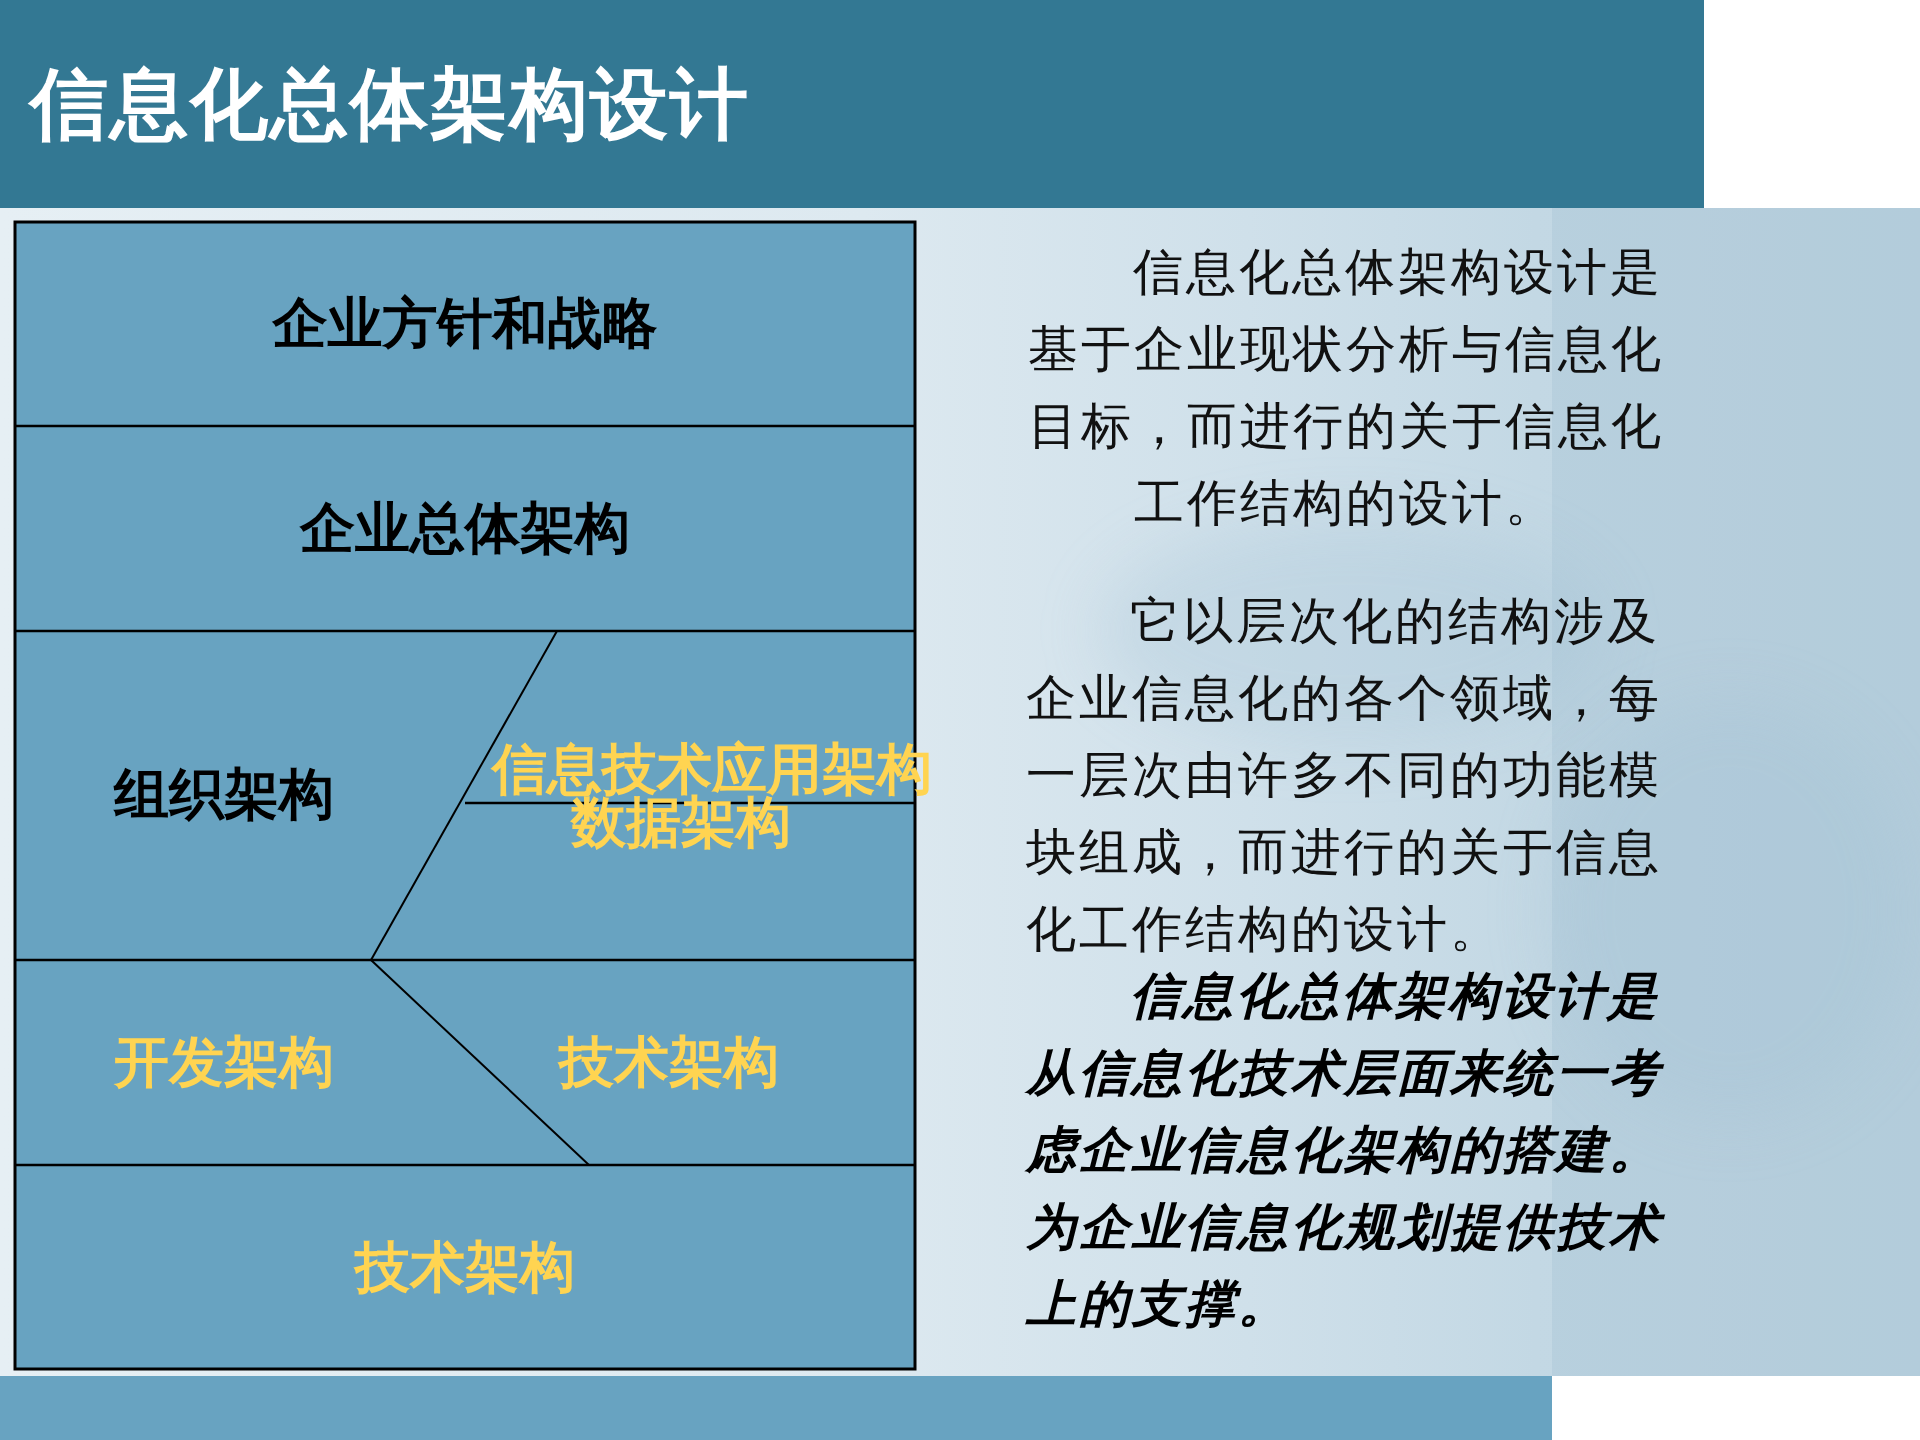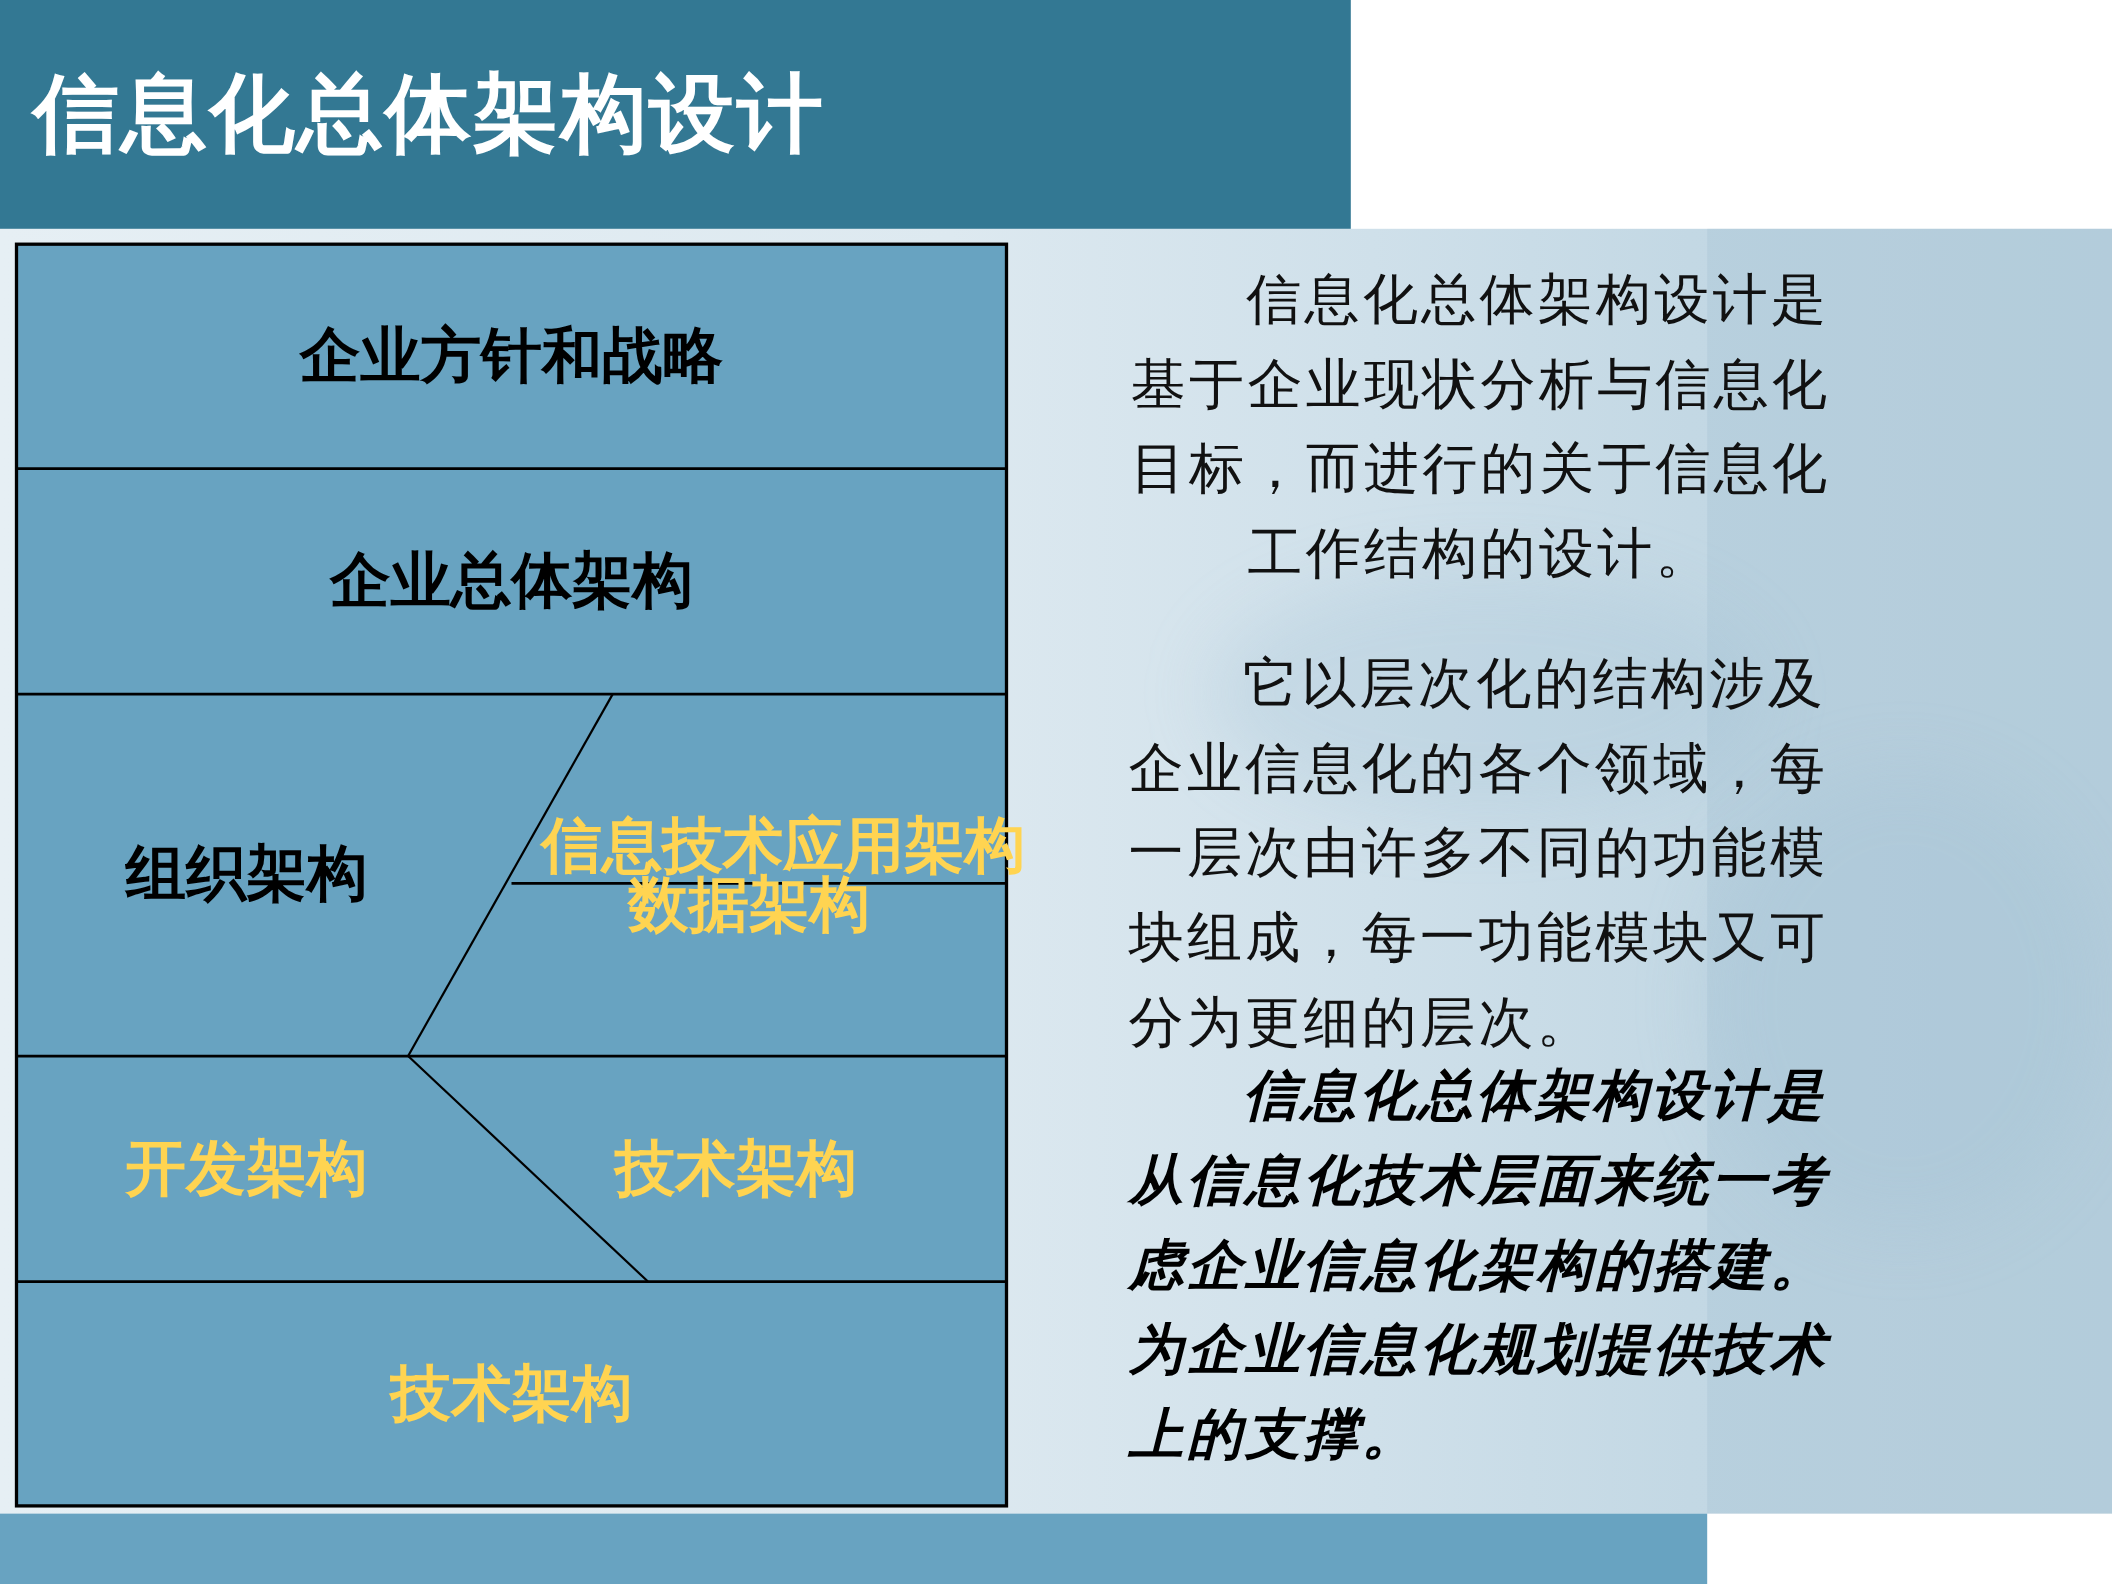--- a/index.html
+++ b/index.html
@@ -1,21 +1,21 @@
 <!DOCTYPE html>
 <html><head>
 <meta charset="utf-8">
 <style>
   html,body{margin:0;padding:0;}
   body{width:1920px;height:1440px;position:relative;overflow:hidden;background:#ffffff;font-family:"DejaVu Sans",sans-serif;}
   .bg{position:absolute;left:0;top:208px;width:1920px;height:1168px;
       background:linear-gradient(90deg,#e6eff4 0%,#dde9f0 45%,#cfe0ea 65%,#c3d8e4 80%,#bcd3e0 100%);}
   .bg-band{position:absolute;left:1552px;top:208px;width:368px;height:1168px;background:rgba(150,185,205,0.25);}
   .bg-blob{position:absolute;border-radius:50%;background:rgba(160,190,210,0.25);filter:blur(30px);}
-  .header{position:absolute;left:0;top:0;width:1228px;height:208px;background:#337893;}
+  .header{position:absolute;left:0;top:0;width:1704px;height:208px;background:#337893;}
   .title{position:absolute;left:30px;top:56px;font-size:78px;line-height:96px;color:#ffffff;font-weight:bold;letter-spacing:2px;white-space:nowrap;}
   .footer{position:absolute;left:0;top:1376px;width:1552px;height:64px;background:#68a3c1;}
   .diagram{position:absolute;left:0;top:0;width:1920px;height:1440px;}
   .lbl{position:absolute;font-size:55px;font-weight:bold;white-space:nowrap;transform:translate(-50%,-50%);line-height:1;}
   .lbl.black{color:#000000;}
   .lbl.yellow{color:#ffd451;}
   .para{position:absolute;left:1026px;width:640px;font-size:50px;line-height:77px;color:#111111;letter-spacing:3px;}
   .para .indent{display:inline-block;width:104px;}
   .para.bold{font-weight:bold;color:#000000;}
 </style>
@@ -48,19 +48,19 @@
 <div class="lbl yellow" style="left:712px;top:769px;">信息技术应用架构</div>
 <div class="lbl yellow" style="left:681px;top:822px;">数据架构</div>
 <div class="lbl yellow" style="left:224px;top:1062px;">开发架构</div>
 <div class="lbl yellow" style="left:669px;top:1062px;">技术架构</div>
 <div class="lbl yellow" style="left:465px;top:1267px;">技术架构</div>
 
 <div class="para" style="top:234px;text-align:center;">
   <span class="indent"></span><span>信息化总体架构设计是基于企业现状分析与信息化目标，而进行的关于信息化工作结构的设计。</span>
 </div>
 <div class="para" style="top:583px;">
-  <span class="indent"></span><span>它以层次化的结构涉及企业信息化的各个领域，每一层次由许多不同的功能模块组成，每一功能模块又可分为更细的层次。</span>
+  <span class="indent"></span><span>它以层次化的结构涉及企业信息化的各个领域，每一层次由许多不同的功能模块组成，而进行的关于信息化工作结构的设计。</span>
 </div>
 <div class="para bold" style="top:958px;font-style:italic;">
   <span class="indent"></span><span>信息化总体架构设计是从信息化技术层面来统一考虑企业信息化架构的搭建。为企业信息化规划提供技术上的支撑。</span>
 </div>
 
 <div class="footer"></div>
 
 </body></html>

